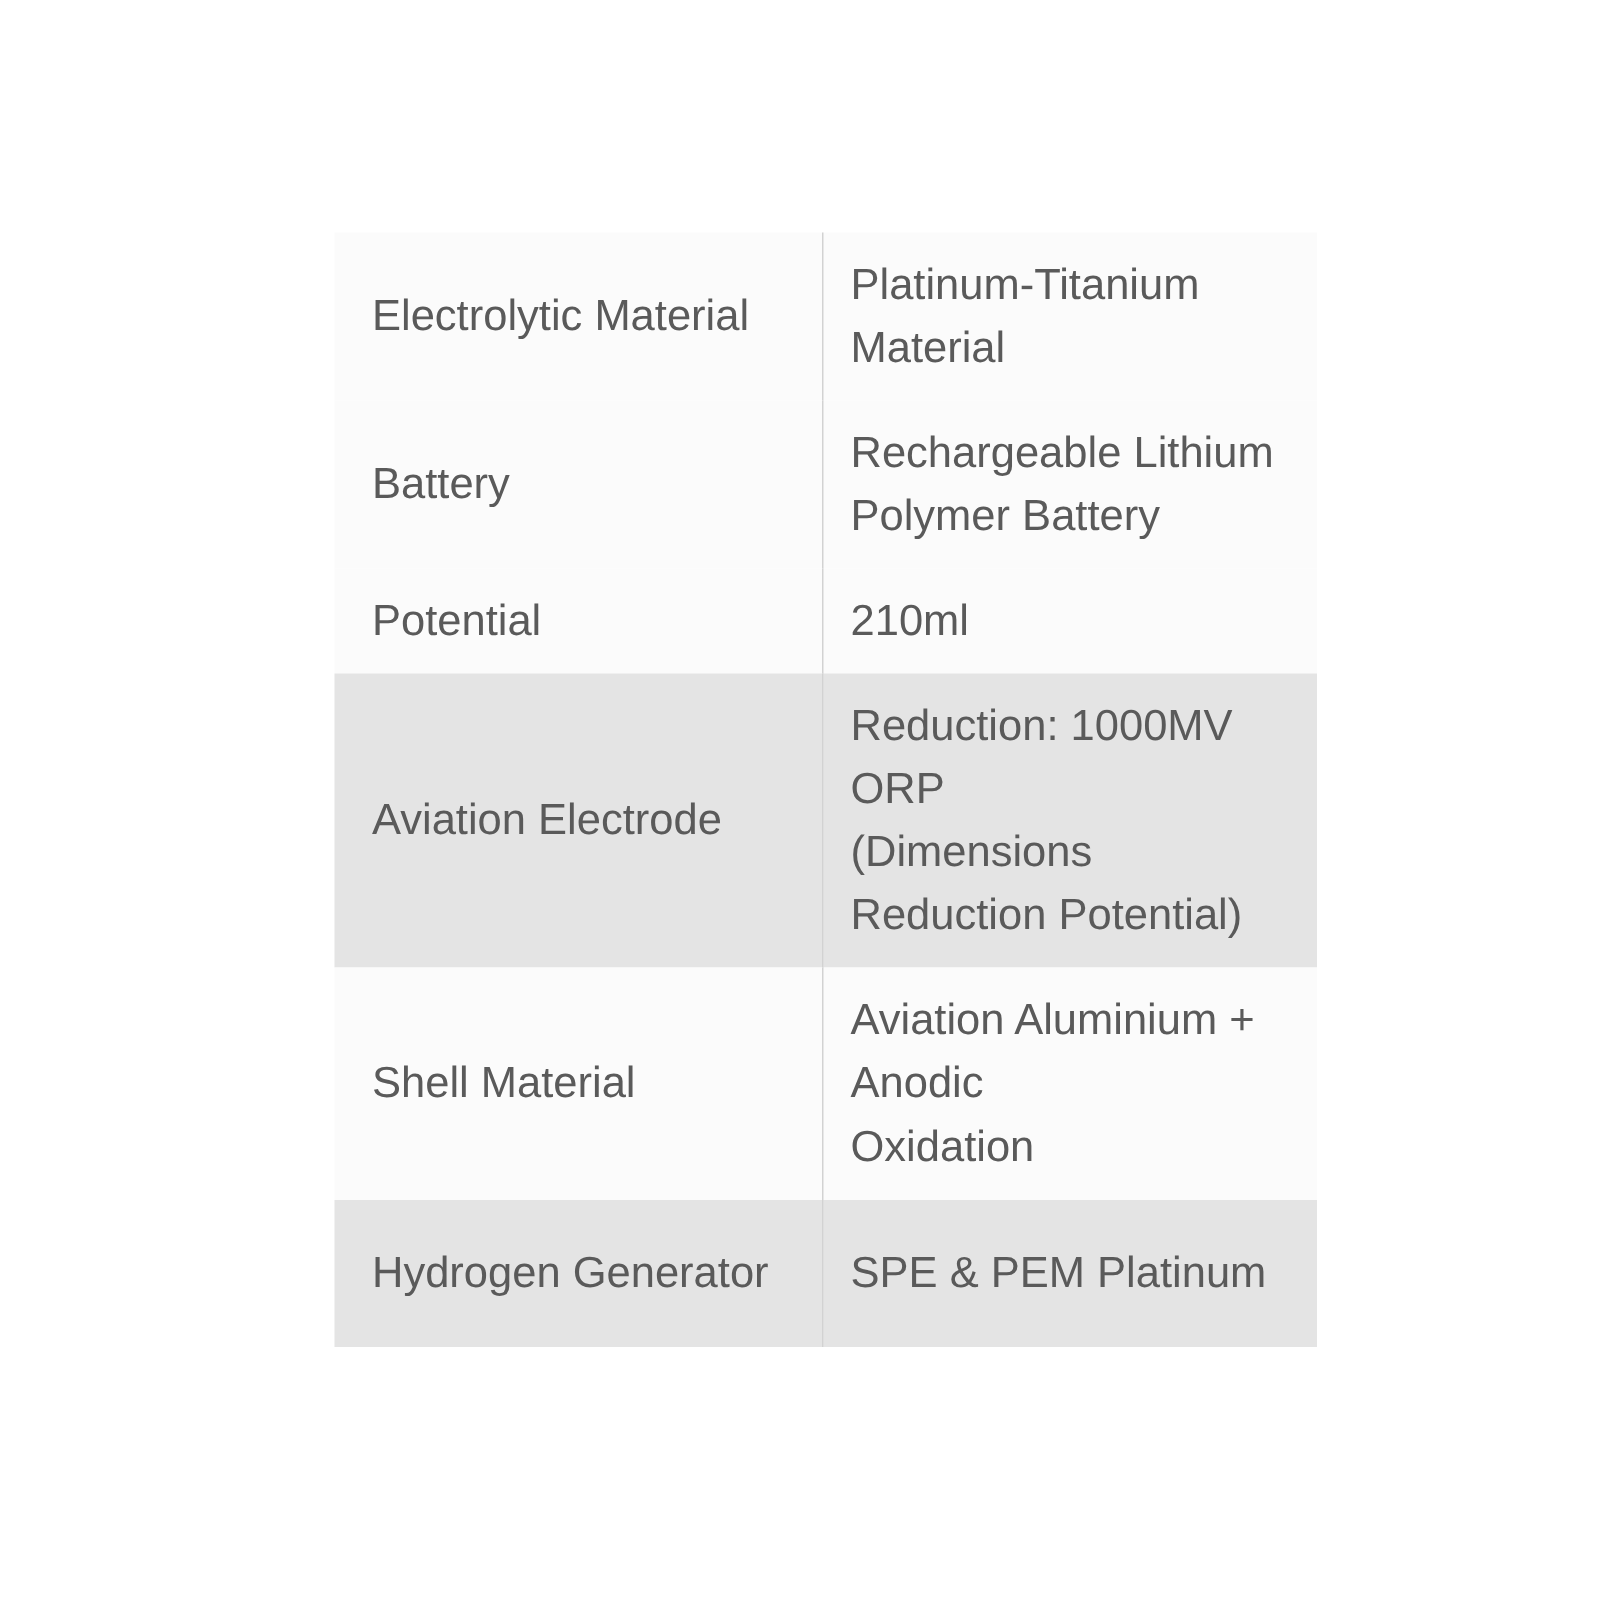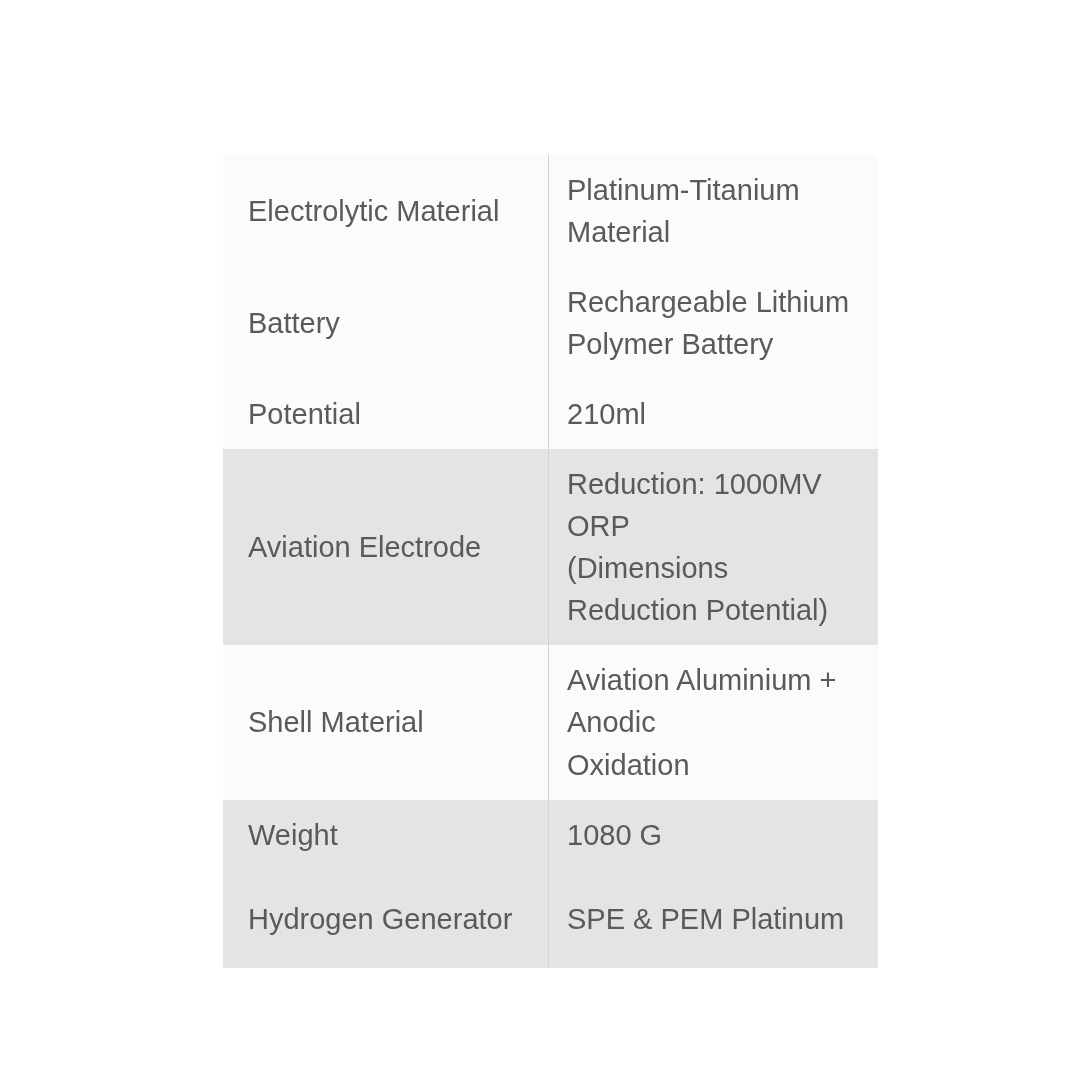--- a/index.html
+++ b/index.html
@@ -97,26 +97,20 @@
       <tr class="r2">
         <td class="label">Shell Material</td>
         <td class="value">
           <span class="line">Aviation Aluminium + Anodic</span>
           <span class="line">Oxidation</span>
         </td>
       </tr>
 
 
 
-      <tr class="r1 alt">
-        <td class="label">Weight</td>
-        <td class="value">
-          <span class="line">1080 G</span>
-        </td>
-      </tr>
 
 
       <tr class="r2 alt">
         <td class="label">Hydrogen Generator</td>
         <td class="value">
           <span class="line">SPE &amp; PEM Platinum</span>
 
         </td>
       </tr>
 

